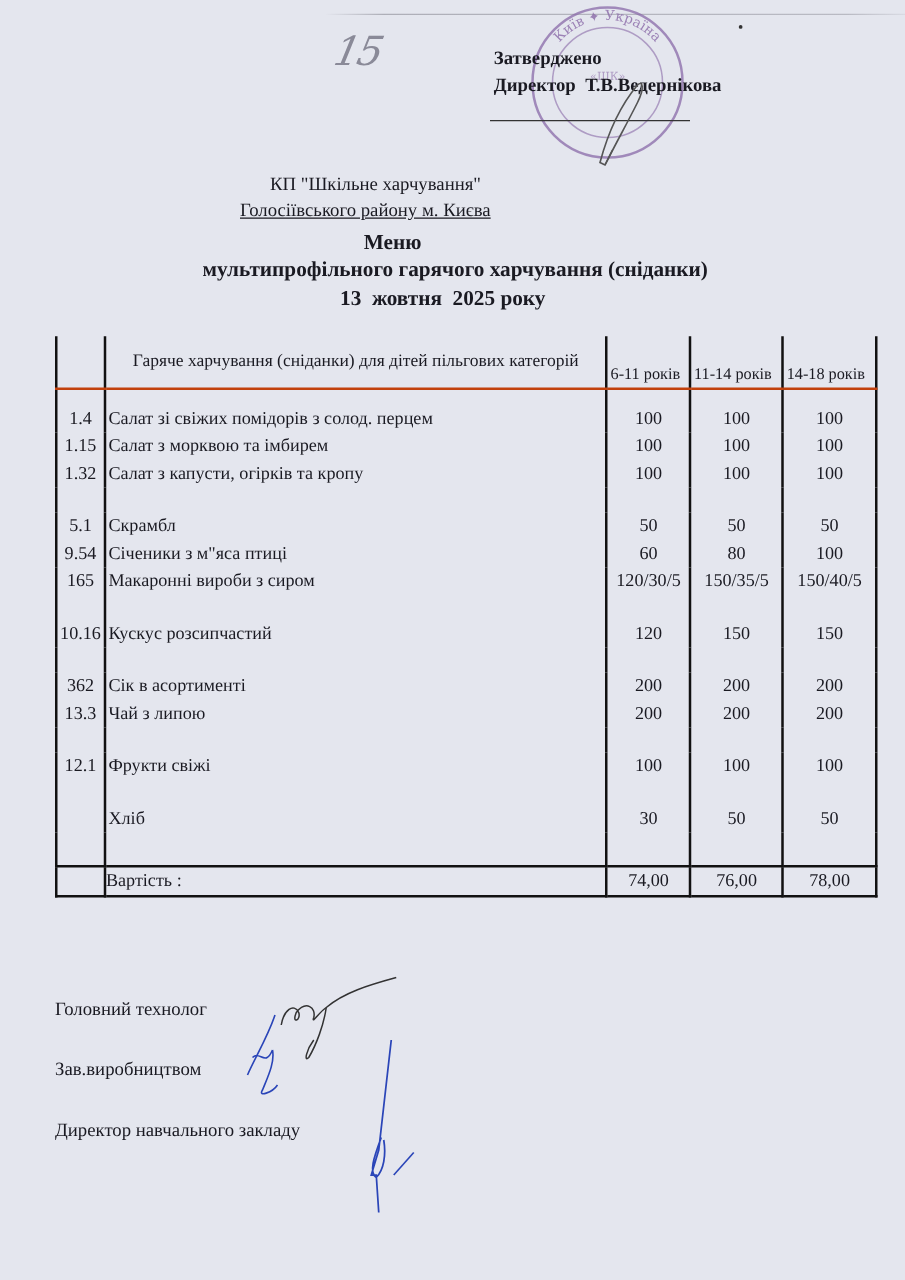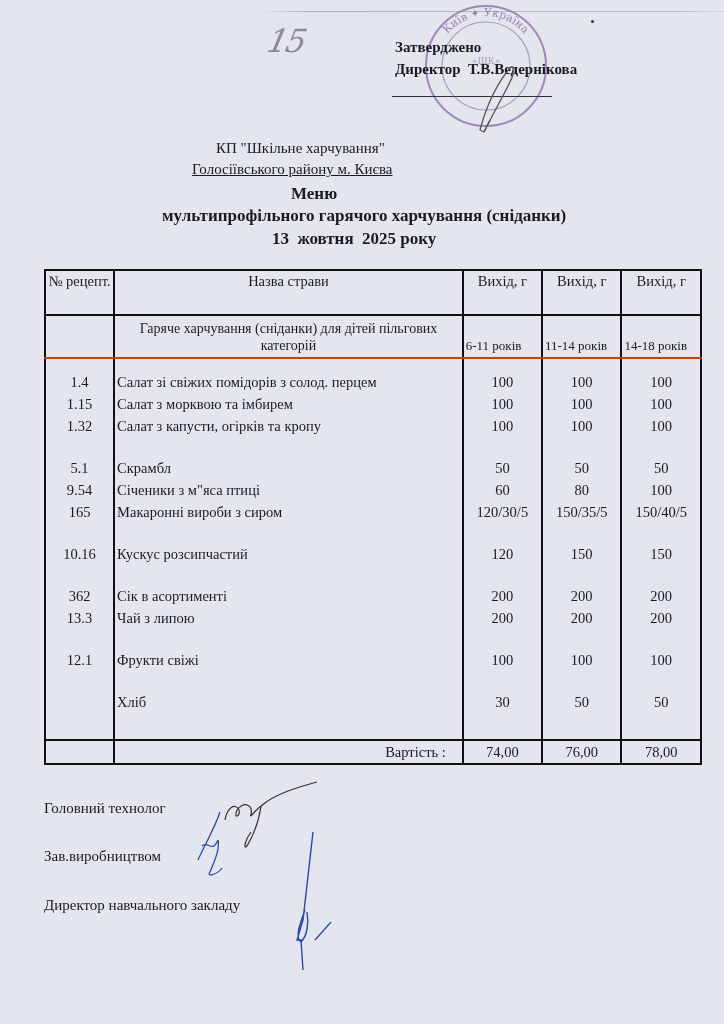--- a/index.html
+++ b/index.html
@@ -53,21 +53,21 @@
     .c-name { width: 350px; }
     .c-out { width: 78px; text-align: center; }
     table.menu tr.item td { height: 22px; line-height: 22px; vertical-align: middle; }
     table.menu tr.item td.no { text-align: center; margin-top: 30px; }
     table.menu tr.item td.name { padding-left: 2px; white-space: nowrap; }
     table.menu tr.item td.val { text-align: center; }
     table.menu tr.gap td { height: 20px; }
     table.menu tr.gap-s td { height: 12px; }
     table.menu tr.gap-e td { height: 26px; border-bottom: 2px solid #111; }
     table.menu tr.total td { height: 22px; border-bottom: 2px solid #111; line-height: 20px; }
-    table.menu tr.total td.lbl { text-align: right; padding-right: 16px; }
+    table.menu tr.total td.lbl { text-align: left; padding-right: 16px; }
     table.menu tr.total td.val { text-align: center; }
 
     .sig-labels { position: absolute; left: 44px; font-size: 15px; }
     .sig1 { top: 800px; }
     .sig2 { top: 848px; }
     .sig3 { top: 897px; }
     .signature { position: absolute; }
   </style>
 </head>
 <body>
@@ -101,27 +101,20 @@
   <div class="l1">КП "Шкільне харчування"</div>
   <div class="l2">Голосіївського району м. Києва</div>
 </div>
 
 <div class="title-menu">Меню</div>
 <div class="title-sub">мультипрофільного гарячого харчування (сніданки)</div>
 <div class="title-date">13  жовтня  2025 року</div>
 
 <table class="menu">
   <tbody>
-      <tr class="hdr1">
-    <th class="c-no">№ рецепт.</th>
-    <th class="c-name">Назва страви</th>
-    <th class="c-out">Вихід, г</th>
-    <th class="c-out">Вихід, г</th>
-    <th class="c-out">Вихід, г</th>
-  </tr>
   <tr class="hdr2">
     <td></td>
     <td class="cat">Гаряче харчування (сніданки) для дітей пільгових категорій</td>
     <td class="age">6-11 років</td>
     <td class="age">11-14 років</td>
     <td class="age">14-18 років</td>
   </tr>
   </tbody>
     <tbody id="menu-body">
       <tr class="gap-s">

